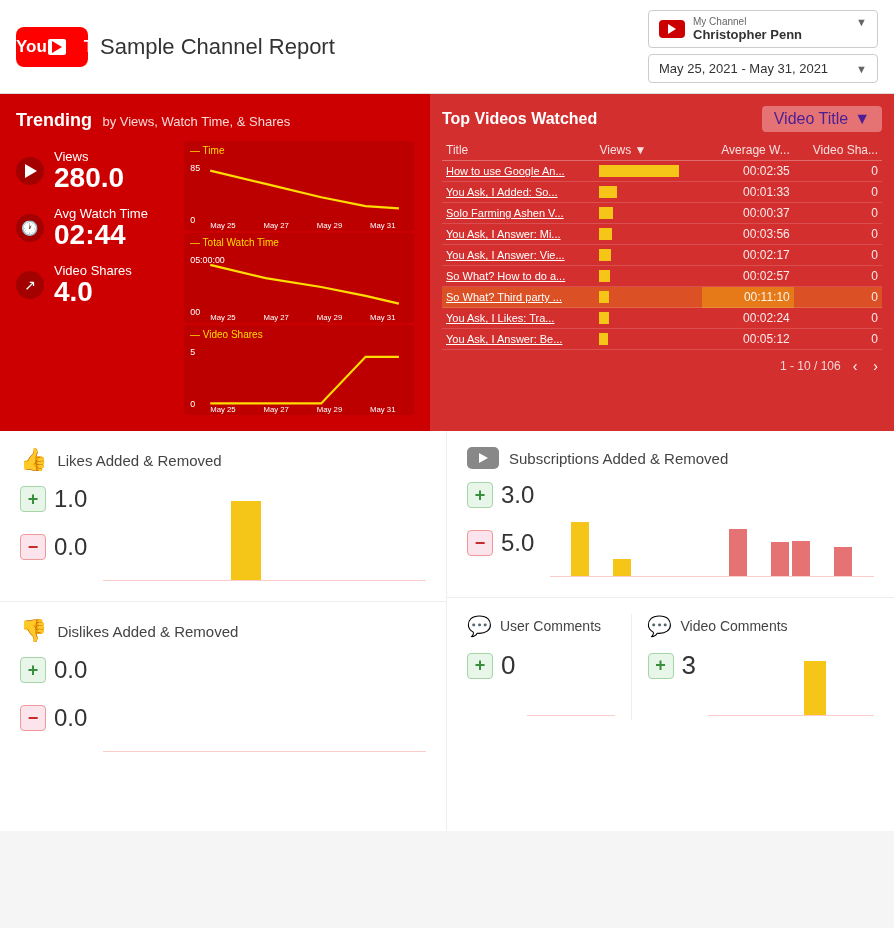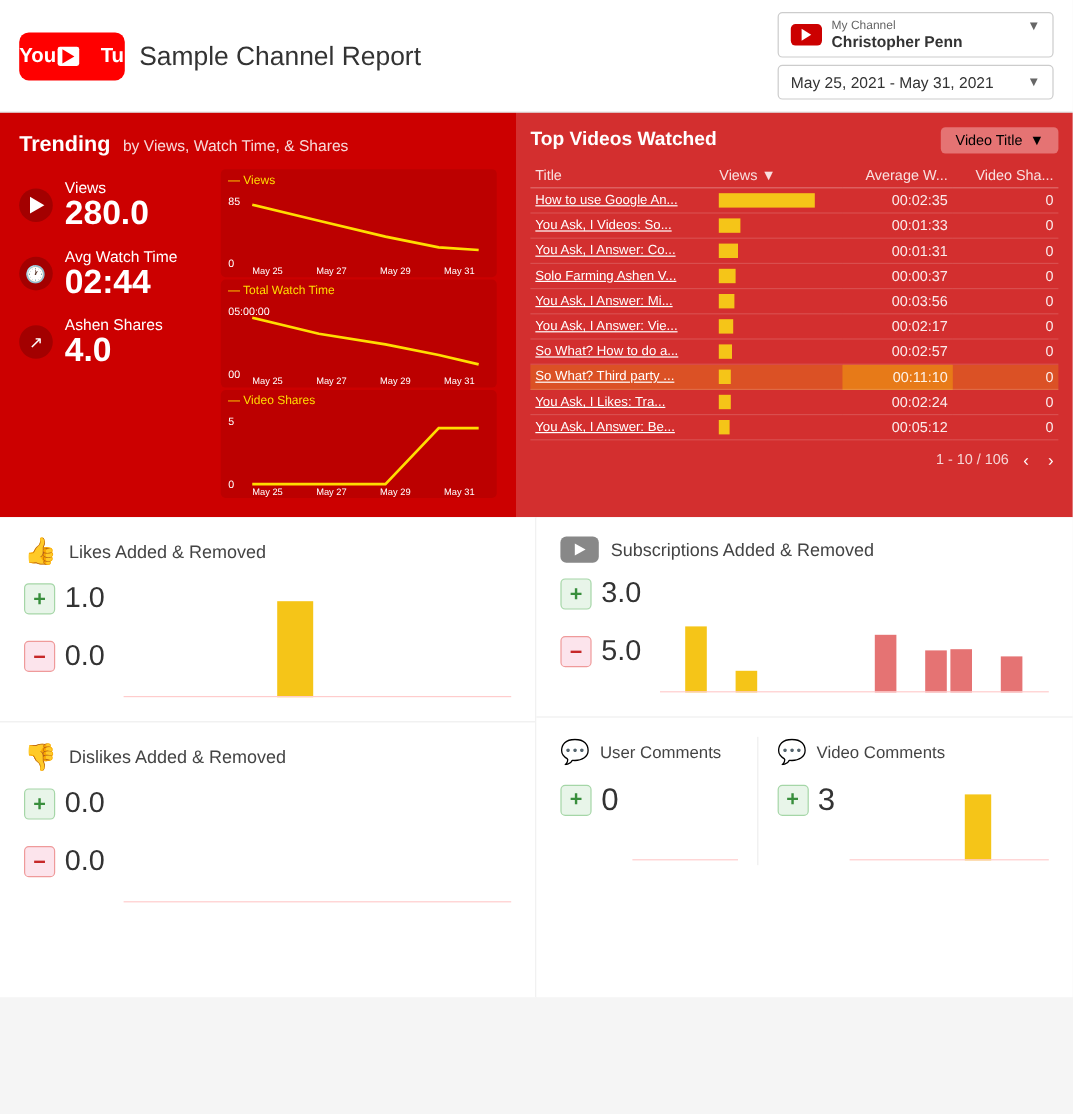--- a/index.html
+++ b/index.html
@@ -4,21 +4,21 @@
   <style>
     * { margin: 0; padding: 0; box-sizing: border-box; }
     body { font-family: Arial, sans-serif; background: #f5f5f5; width: 894px; min-height: 928px; overflow-x: hidden; }
   </style>
 </head>
 <body>
 
 <div style="display:flex; align-items:center; justify-content:space-between; padding:10px 16px; background:#fff; border-bottom:1px solid #ddd;">
   <div style="display:flex; align-items:center; gap:12px;">
     <div style="display:flex; align-items:center; gap:0;">
-      <div style="width:88px; height:40px; background:#ff0000; border-radius:8px; display:flex; align-items:center; justify-content:space-between;">
+      <div style="width:72px; height:40px; background:#ff0000; border-radius:8px; display:flex; align-items:center; justify-content:space-between;">
         <span style="color:#fff; font-size:17px; font-weight:900;">You</span>
         <div style="background:#fff; border-radius:2px; display:flex; align-items:center; justify-content:center; padding:2px 4px; margin-left:1px;">
           <div style="width:0;height:0;border-top:6px solid transparent;border-bottom:6px solid transparent;border-left:10px solid #ff0000;"></div>
         </div>
         <span style="color:#fff; font-size:17px; font-weight:900; margin-left:18px;">Tube</span>
       </div>
     </div>
     <h1 style="font-size:22px; color:#333; font-weight:normal;">Sample Channel Report</h1>
   </div>
   <div style="display:flex; flex-direction:column; gap:6px; align-items:flex-end;">
@@ -67,30 +67,30 @@
           <div style="width:28px;height:28px;background:rgba(0,0,0,0.2);border-radius:50%;display:flex;align-items:center;justify-content:center;font-size:14px;">🕐</div>
           <div>
             <div style="font-size:13px;">Avg Watch Time</div>
             <div style="font-size:28px;font-weight:bold;line-height:1;">02:44</div>
           </div>
         </div>
 
         <div style="display:flex; align-items:center; gap:10px;">
           <div style="width:28px;height:28px;background:rgba(0,0,0,0.2);border-radius:50%;display:flex;align-items:center;justify-content:center;font-size:14px;">↗</div>
           <div>
-            <div style="font-size:13px;">Ashen Shares</div>
+            <div style="font-size:13px;">Video Shares</div>
             <div style="font-size:28px;font-weight:bold;line-height:1;">4.0</div>
           </div>
         </div>
       </div>
 
       <div style="flex:1; display:flex; flex-direction:column; gap:2px;">
 
         <div style="height:90px; position:relative; background:rgba(0,0,0,0.08); border-radius:4px; padding:4px;">
-          <span style="font-size:10px;color:#ffdd00;position:absolute;top:4px;left:6px;">— Views</span>
+          <span style="font-size:10px;color:#ffdd00;position:absolute;top:4px;left:6px;">— Time</span>
           <svg viewBox="0 0 200 60" style="width:100%;height:72px;margin-top:14px;">
             <text x="2" y="8" fill="white" font-size="8">85</text>
             <text x="2" y="55" fill="white" font-size="8">0</text>
             <polyline points="20,8 70,20 120,32 160,40 190,42" fill="none" stroke="#ffdd00" stroke-width="2"></polyline>
             <text x="20" y="60" fill="white" font-size="7">May 25</text>
             <text x="68" y="60" fill="white" font-size="7">May 27</text>
             <text x="116" y="60" fill="white" font-size="7">May 29</text>
             <text x="164" y="60" fill="white" font-size="7">May 31</text>
           </svg>
         </div>
@@ -120,21 +120,21 @@
             <text x="164" y="60" fill="white" font-size="7">May 31</text>
           </svg>
         </div>
       </div>
     </div>
   </div>
 
   <div style="flex:1; background:#d32f2f; color:white; padding:12px;">
     <div style="display:flex; align-items:center; justify-content:space-between; margin-bottom:8px;">
       <span style="font-size:16px; font-weight:bold;">Top Videos Watched</span>
-      <button style="background:#e57373;border:none;color:#000000;padding:4px 12px;border-radius:4px;font-size:12px;cursor:pointer;display:flex;align-items:center;gap:6px;">
+      <button style="background:#e57373;border:none;color:#4c1d95;padding:4px 12px;border-radius:4px;font-size:16px;cursor:pointer;display:flex;align-items:center;gap:6px;">
         <span>Video Title</span>
         <span>▼</span>
       </button>
     </div>
     <table style="width:100%;border-collapse:collapse;font-size:12px;">
       <thead>
         <tr>
           <th style="color:rgba(255,255,255,0.85);font-weight:normal;padding:3px 4px;text-align:left;border-bottom:1px solid rgba(255,255,255,0.3);">Title</th>
           <th style="color:rgba(255,255,255,0.85);font-weight:normal;padding:3px 4px;text-align:left;border-bottom:1px solid rgba(255,255,255,0.3);cursor:pointer;">Views ▼</th>
           <th style="color:rgba(255,255,255,0.85);font-weight:normal;padding:3px 4px;text-align:right;border-bottom:1px solid rgba(255,255,255,0.3);">Average W...</th>
@@ -149,40 +149,28 @@
       <td style="padding:3px 4px; border-bottom:1px solid rgba(255,255,255,0.15);">
         <div style="display:flex;align-items:center;gap:4px;">
           <div style="background:#f5c518;height:12px;width:80px;display:inline-block;"></div>
         </div>
       </td>
       <td style="padding:3px 4px; border-bottom:1px solid rgba(255,255,255,0.15);text-align:right;color:rgba(255,255,255,0.9);">00:02:35</td>
       <td style="padding:3px 4px; border-bottom:1px solid rgba(255,255,255,0.15);text-align:right;color:rgba(255,255,255,0.9);">0</td>
     </tr>
           <tr style="">
       <td style="padding:3px 4px; border-bottom:1px solid rgba(255,255,255,0.15);">
-        <a href="#" style="color:white;text-decoration:underline;font-size:11px;display:block;max-width:170px;white-space:nowrap;overflow:hidden;text-overflow:ellipsis;">You Ask, I Videos: So...</a>
+        <a href="#" style="color:white;text-decoration:underline;font-size:11px;display:block;max-width:170px;white-space:nowrap;overflow:hidden;text-overflow:ellipsis;">You Ask, I Added: So...</a>
       </td>
       <td style="padding:3px 4px; border-bottom:1px solid rgba(255,255,255,0.15);">
         <div style="display:flex;align-items:center;gap:4px;">
           <div style="background:#f5c518;height:12px;width:18px;display:inline-block;"></div>
         </div>
       </td>
       <td style="padding:3px 4px; border-bottom:1px solid rgba(255,255,255,0.15);text-align:right;color:rgba(255,255,255,0.9);">00:01:33</td>
-      <td style="padding:3px 4px; border-bottom:1px solid rgba(255,255,255,0.15);text-align:right;color:rgba(255,255,255,0.9);">0</td>
-    </tr>
-          <tr style="">
-      <td style="padding:3px 4px; border-bottom:1px solid rgba(255,255,255,0.15);">
-        <a href="#" style="color:white;text-decoration:underline;font-size:11px;display:block;max-width:170px;white-space:nowrap;overflow:hidden;text-overflow:ellipsis;">You Ask, I Answer: Co...</a>
-      </td>
-      <td style="padding:3px 4px; border-bottom:1px solid rgba(255,255,255,0.15);">
-        <div style="display:flex;align-items:center;gap:4px;">
-          <div style="background:#f5c518;height:12px;width:16px;display:inline-block;"></div>
-        </div>
-      </td>
-      <td style="padding:3px 4px; border-bottom:1px solid rgba(255,255,255,0.15);text-align:right;color:rgba(255,255,255,0.9);">00:01:31</td>
       <td style="padding:3px 4px; border-bottom:1px solid rgba(255,255,255,0.15);text-align:right;color:rgba(255,255,255,0.9);">0</td>
     </tr>
           <tr style="">
       <td style="padding:3px 4px; border-bottom:1px solid rgba(255,255,255,0.15);">
         <a href="#" style="color:white;text-decoration:underline;font-size:11px;display:block;max-width:170px;white-space:nowrap;overflow:hidden;text-overflow:ellipsis;">Solo Farming Ashen V...</a>
       </td>
       <td style="padding:3px 4px; border-bottom:1px solid rgba(255,255,255,0.15);">
         <div style="display:flex;align-items:center;gap:4px;">
           <div style="background:#f5c518;height:12px;width:14px;display:inline-block;"></div>
         </div>

